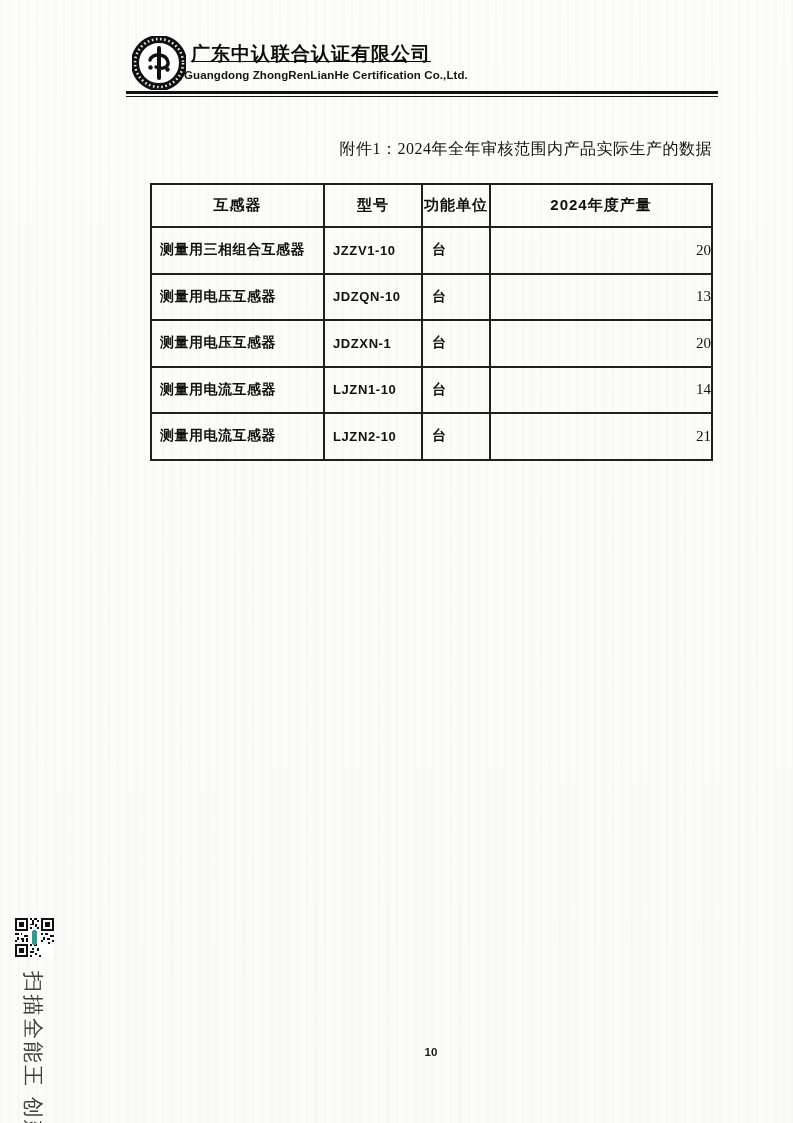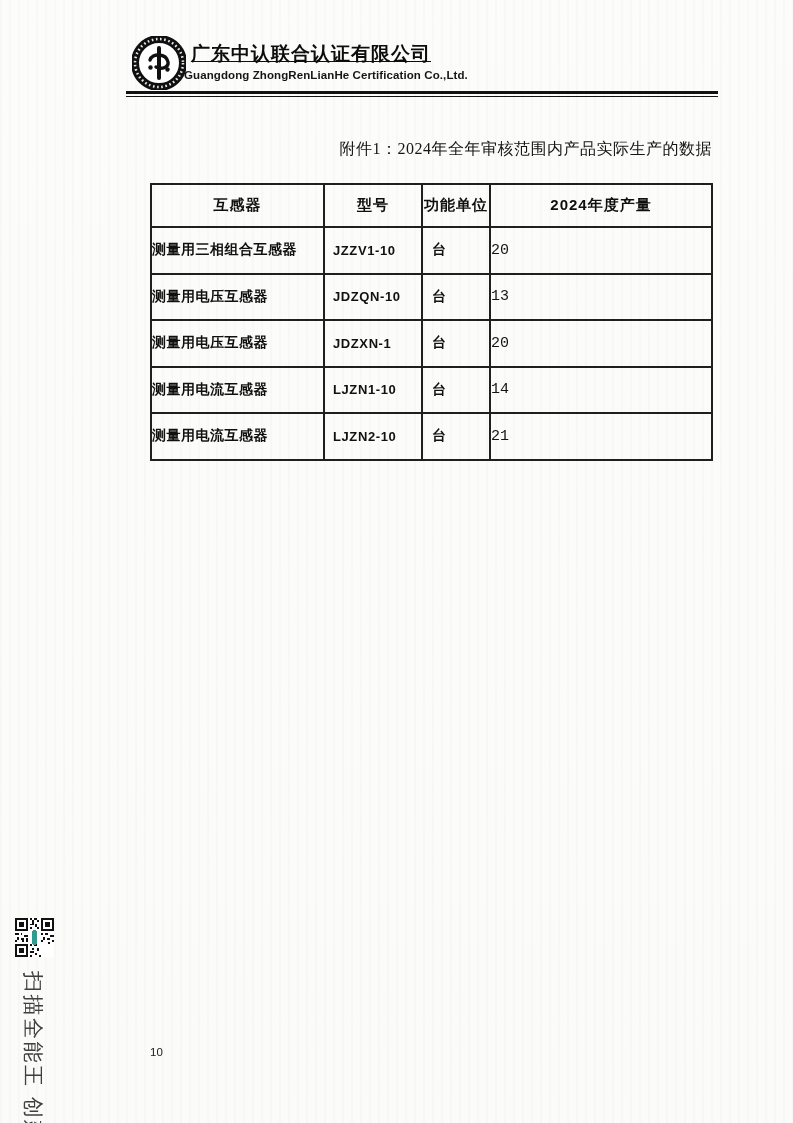--- a/index.html
+++ b/index.html
@@ -97,54 +97,54 @@
     height: 41px;
     font-size: 15px;
     font-weight: bold;
     text-align: center;
     font-family: "Liberation Sans", sans-serif;
     color: #0f0f0f;
     letter-spacing: 1px;
   }
   .prod-table td { height: 44.5px; font-size: 14px; }
   .prod-table td.name {
-    padding-left: 0;
+    padding-left: 8px;
     font-weight: bold;
     font-size: 14px;
     letter-spacing: 0.5px;
     color: #101010;
   }
   .prod-table td.model {
     padding-left: 8px;
     font-weight: bold;
     font-size: 13px;
     letter-spacing: 0.6px;
     font-family: "Liberation Sans", sans-serif;
   }
   .prod-table td.unit {
     padding-left: 9px;
     font-weight: bold;
     font-size: 14px;
   }
   .prod-table td.qty {
-    text-align: left;
-    font-family: Liberation Mono, monospace;
+    text-align: right;
+    font-family: Liberation Serif, serif;
     font-size: 15px;
     color: #141414;
   }
 
   
   .page-number {
     position: absolute;
     left: 150px;
     top: 1046px;
     width: 562px;
-    text-align: left;
+    text-align: center;
     font-size: 11.5px;
-    font-weight: normal;
+    font-weight: bold;
     color: #1a1a1a;
   }
 
   
   .qr {
     position: absolute;
     left: 15px;
     top: 918px;
     width: 39px;
     height: 39px;

